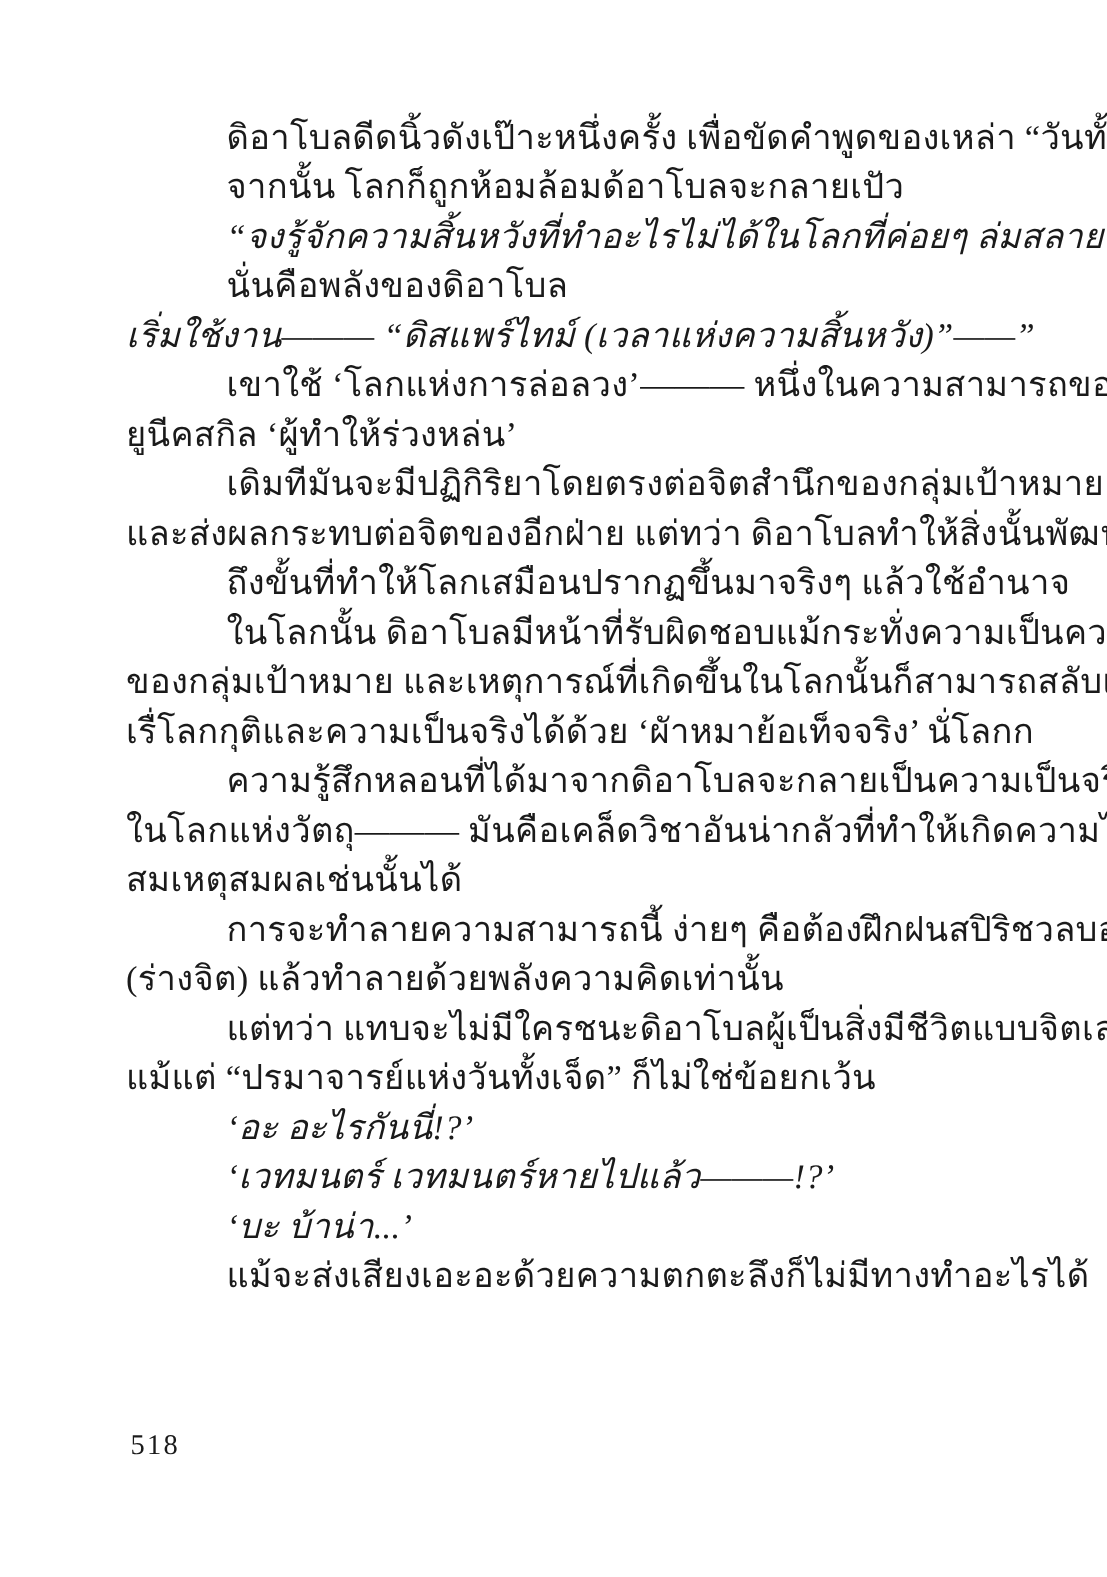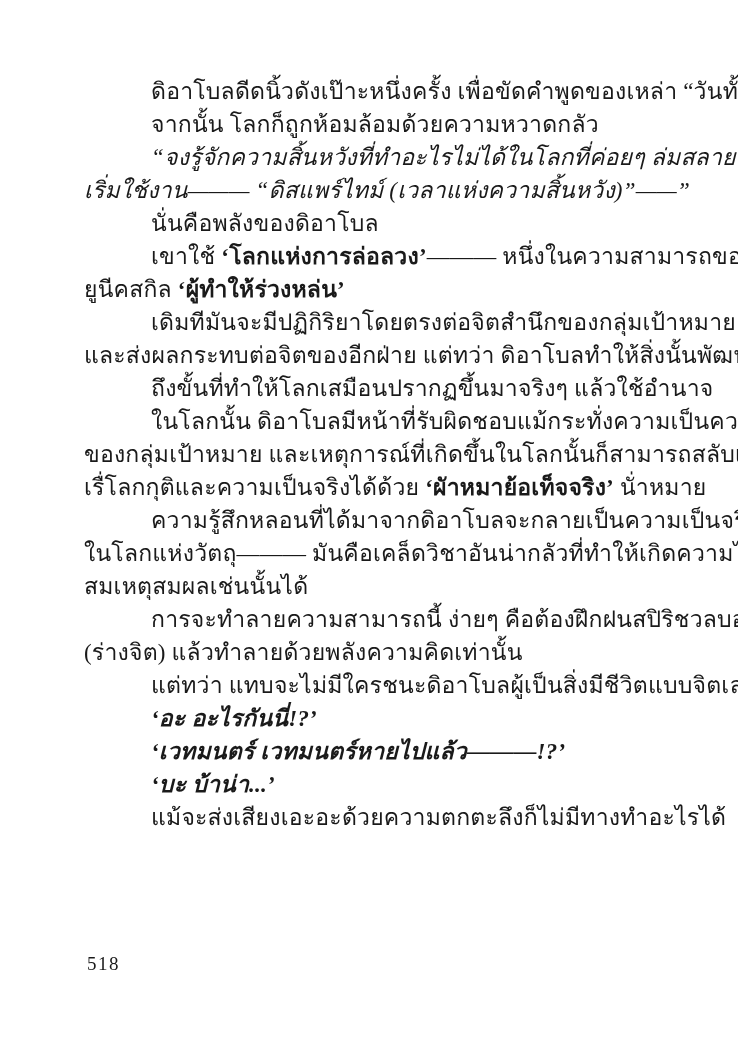--- a/index.html
+++ b/index.html
@@ -26,55 +26,56 @@
   .line {
     height: 33px;
     line-height: 33px;
     font-size: 23px;
     white-space: nowrap;
     letter-spacing: 0.2px;
   }
   .line.indent {
     padding-left: 67px;
   }
-  .seg-bold { font-weight: bold; }
+  .seg-bold { font-weight: normal; }
   .seg-italic { font-style: italic; }
   .page-number {
     position: absolute;
     left: 87px;
     top: 953px;
     font-size: 19px;
     letter-spacing: 1.5px;
     color: #1a1a1a;
     text-align: center;
   }
 </style>
 </head>
 <body>
 
 <div class="book-page" style="background: rgb(255, 255, 255); color: rgb(26, 26, 26);">
   <div class="text-block">
       <div class="line indent"><span>ดิอาโบลดีดนิ้วดังเป๊าะหนึ่งครั้ง เพื่อขัดคำพูดของเหล่า “วันทั้งเจ็ด”</span></div>
-      <div class="line indent"><span>จากนั้น โลกก็ถูกห้อมล้อมด้วยความหวาดกลัว</span></div>
+      <div class="line indent"><span>จากนั้น โลกก็ถูกห้อมล้อมด้อาโบลจะกลายเปัว</span></div>
       <div class="line indent"><span class="seg-italic">“จงรู้จักความสิ้นหวังที่ทำอะไรไม่ได้ในโลกที่ค่อยๆ ล่มสลายซะ!</span></div>
+      <div class="line indent"><span>นั่นคือพลังของดิอาโบล</span></div>
       <div class="line"><span class="seg-italic">เริ่มใช้งาน——— “ดิสแพร์ไทม์ (เวลาแห่งความสิ้นหวัง)”——”</span></div>
-      <div class="line indent"><span>นั่นคือพลังของดิอาโบล</span></div>
       <div class="line indent"><span>เขาใช้ </span><span class="seg-bold">‘โลกแห่งการล่อลวง’</span><span>——— หนึ่งในความสามารถของ</span></div>
       <div class="line"><span>ยูนีคสกิล </span><span class="seg-bold">‘ผู้ทำให้ร่วงหล่น’</span></div>
       <div class="line indent"><span>เดิมทีมันจะมีปฏิกิริยาโดยตรงต่อจิตสำนึกของกลุ่มเป้าหมาย</span></div>
       <div class="line"><span>และส่งผลกระทบต่อจิตของอีกฝ่าย แต่ทว่า ดิอาโบลทำให้สิ่งนั้นพัฒนา</span></div>
       <div class="line indent"><span>ถึงขั้นที่ทำให้โลกเสมือนปรากฏขึ้นมาจริงๆ  แล้วใช้อำนาจ</span></div>
       <div class="line indent"><span>ในโลกนั้น ดิอาโบลมีหน้าที่รับผิดชอบแม้กระทั่งความเป็นความตาย</span></div>
       <div class="line"><span>ของกลุ่มเป้าหมาย และเหตุการณ์ที่เกิดขึ้นในโลกนั้นก็สามารถสลับเปลี่ยน</span></div>
-      <div class="line"><span>เรื่โลกกุติและความเป็นจริงได้ด้วย </span><span class="seg-bold">‘ผัาหมาย้อเท็จจริง’</span><span> นั่าหมาย</span></div>
+      <div class="line"><span>เรื่โลกกุติและความเป็นจริงได้ด้วย </span><span class="seg-bold">‘ผัาหมาย้อเท็จจริง’</span><span> นั่โลกก</span></div>
       <div class="line indent"><span>ความรู้สึกหลอนที่ได้มาจากดิอาโบลจะกลายเป็นความเป็นจริง</span></div>
       <div class="line"><span>ในโลกแห่งวัตถุ——— มันคือเคล็ดวิชาอันน่ากลัวที่ทำให้เกิดความไม่</span></div>
       <div class="line"><span>สมเหตุสมผลเช่นนั้นได้</span></div>
       <div class="line indent"><span>การจะทำลายความสามารถนี้ ง่ายๆ คือต้องฝึกฝนสปิริชวลบอดี้</span></div>
       <div class="line"><span>(ร่างจิต) แล้วทำลายด้วยพลังความคิดเท่านั้น</span></div>
       <div class="line indent"><span>แต่ทว่า แทบจะไม่มีใครชนะดิอาโบลผู้เป็นสิ่งมีชีวิตแบบจิตเลย</span></div>
+      <div class="line"><span>แม้แต่ “ปรมาจารย์แห่งวันทั้งเจ็ด” ก็ไม่ใช่ข้อยกเว้น</span></div>
       <div class="line indent"><span class="seg-bold seg-italic">‘อะ อะไรกันนี่!?’</span></div>
       <div class="line indent"><span class="seg-bold seg-italic">‘เวทมนตร์ เวทมนตร์หายไปแล้ว———!?’</span></div>
       <div class="line indent"><span class="seg-bold seg-italic">‘บะ บ้าน่า...’</span></div>
       <div class="line indent"><span>แม้จะส่งเสียงเอะอะด้วยความตกตะลึงก็ไม่มีทางทำอะไรได้</span></div>
     </div>
   <div class="page-number">518</div>
 </div>
 
 </body></html>

